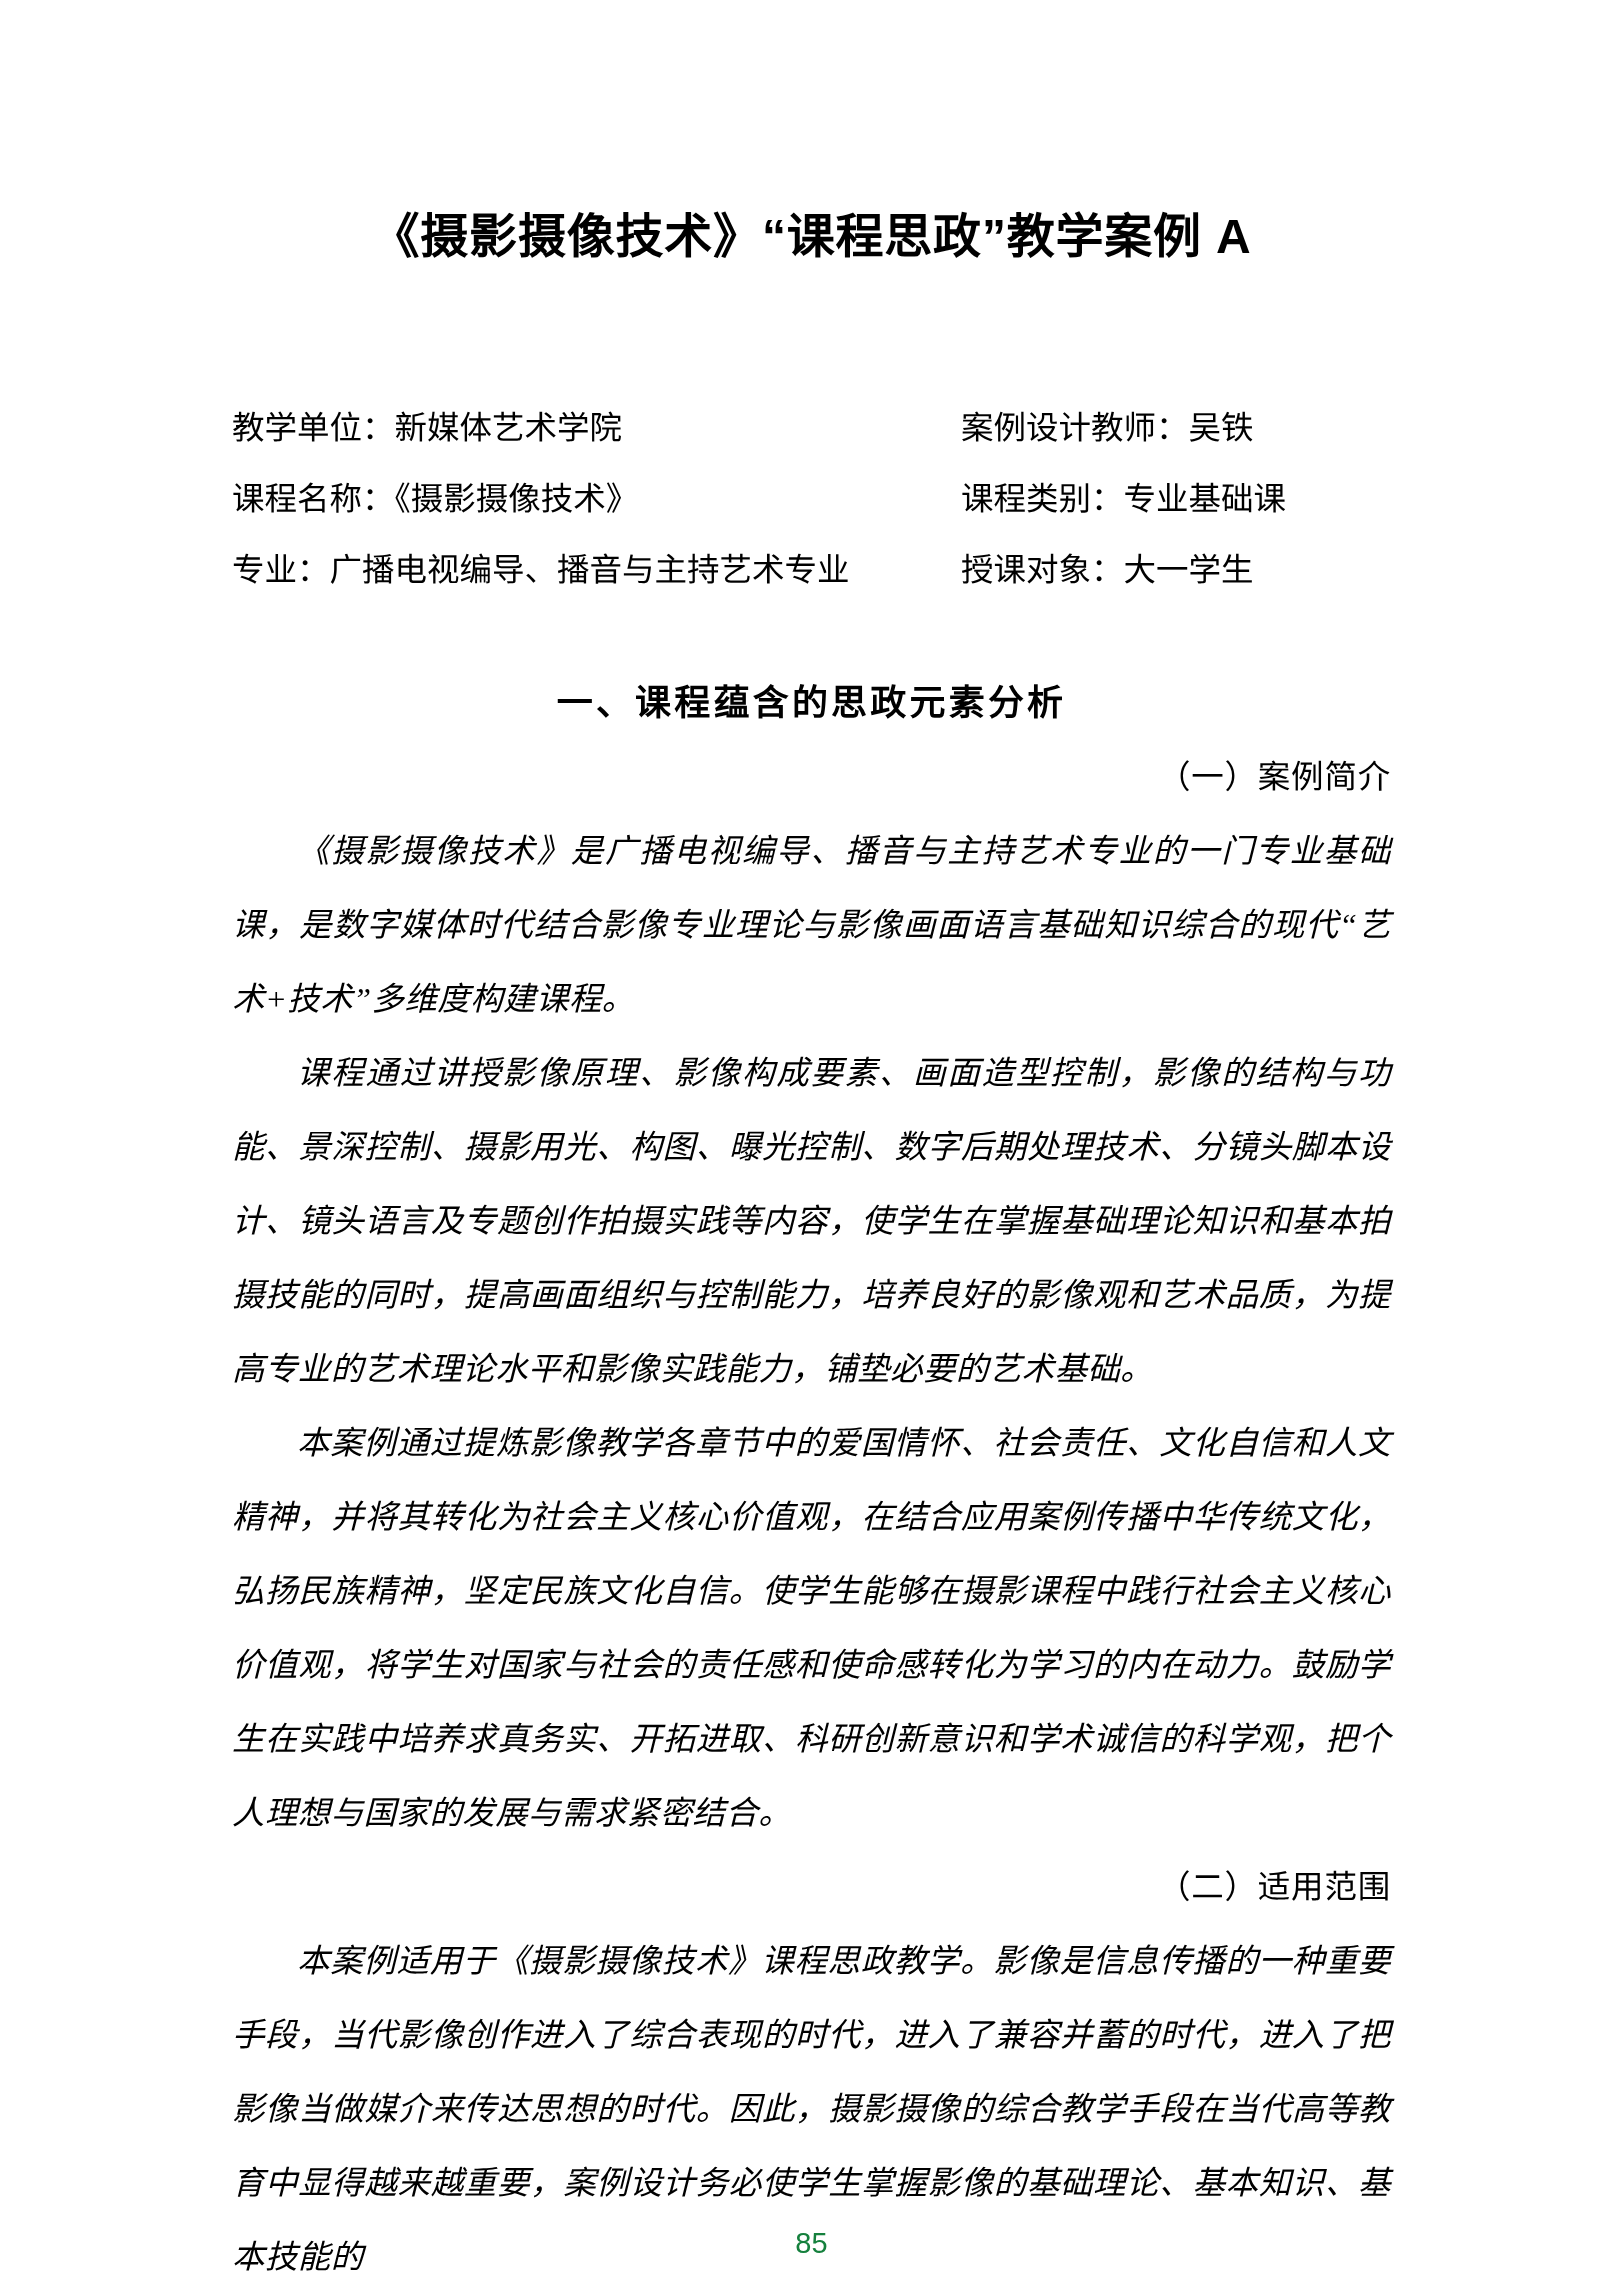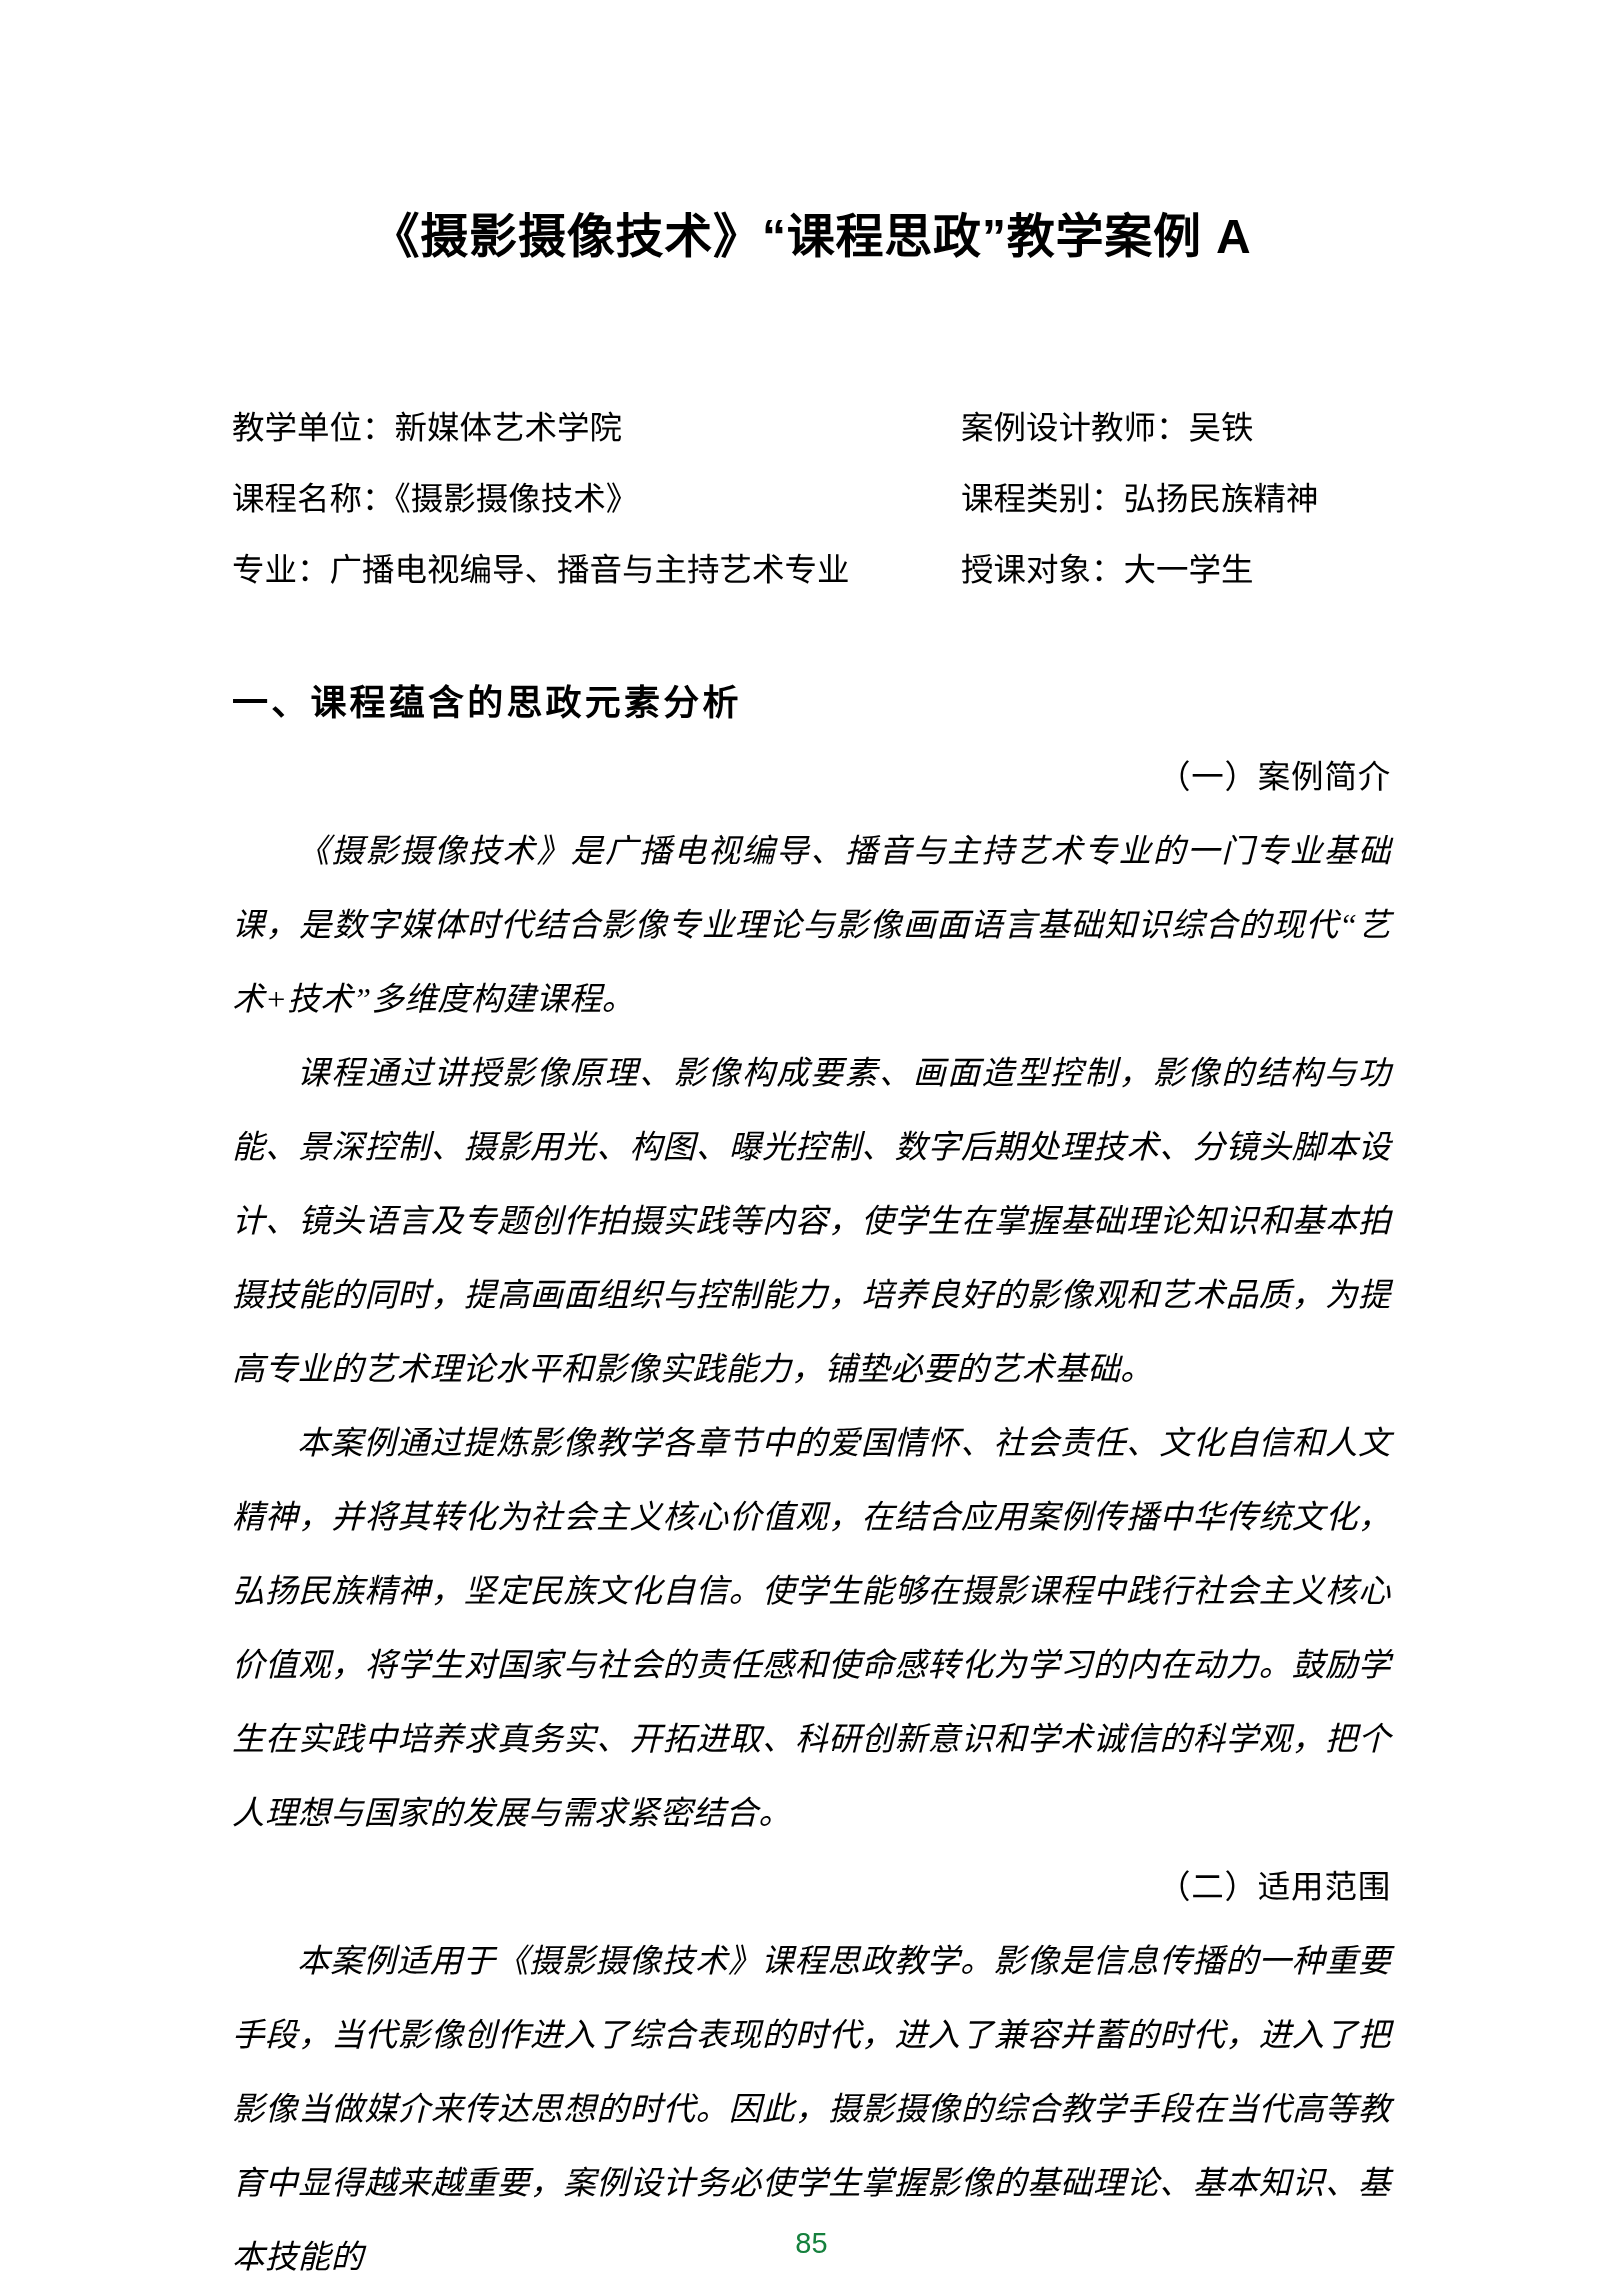--- a/index.html
+++ b/index.html
@@ -42,20 +42,21 @@
   .meta-right {
     position: absolute;
     left: 729px;
     top: 0;
   }
   .section-heading {
     margin: 60px 0 0 0;
     font-size: 36px;
     font-weight: bold;
     line-height: 74px;
+    text-align: center;
     letter-spacing: 3.2px;
     white-space: nowrap;
   }
   .sub-heading {
     margin: 0;
     font-size: 32.5px;
     font-weight: normal;
     line-height: 74px;
     text-align: right;
     letter-spacing: 0.8px;
@@ -90,21 +91,21 @@
 
   <h1 class="doc-title">《摄影摄像技术》“课程思政”教学案例 A</h1>
 
   <div class="meta">
     <div class="meta-row">
       <span class="meta-left">教学单位：新媒体艺术学院</span>
       <span class="meta-right">案例设计教师：吴铁</span>
     </div>
     <div class="meta-row">
       <span class="meta-left">课程名称：《摄影摄像技术》</span>
-      <span class="meta-right">课程类别：弘扬民族精神</span>
+      <span class="meta-right">课程类别：专业基础课</span>
     </div>
     <div class="meta-row">
       <span class="meta-left">专业：广播电视编导、播音与主持艺术专业</span>
       <span class="meta-right">授课对象：大一学生</span>
     </div>
   </div>
 
   <h2 class="section-heading">一、课程蕴含的思政元素分析</h2>
 
   <h3 class="sub-heading">（一）案例简介</h3>

